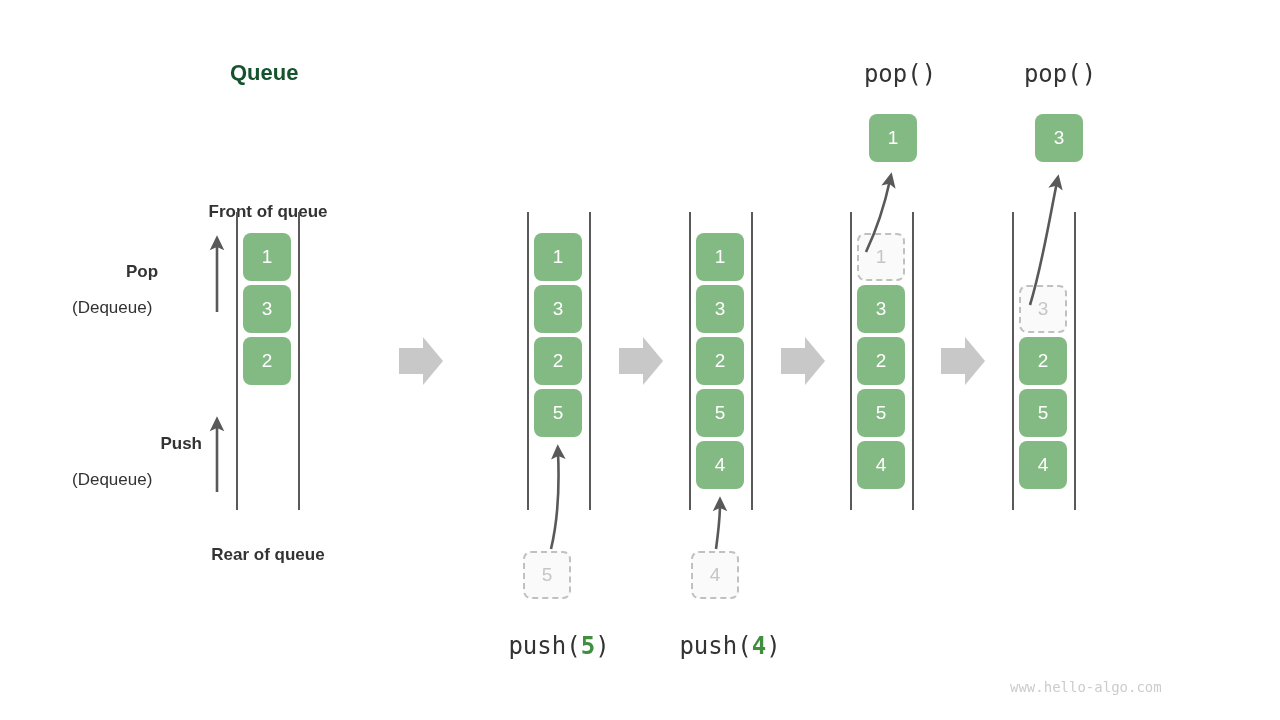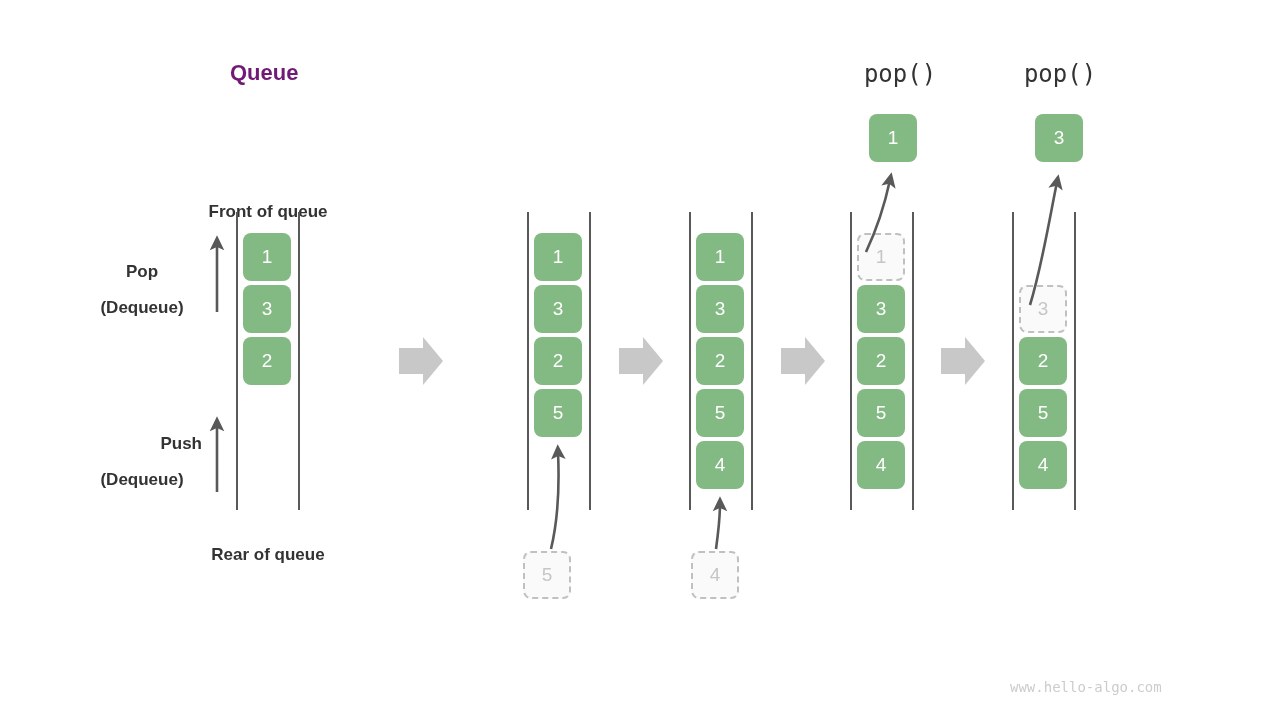--- a/index.html
+++ b/index.html
@@ -7,32 +7,32 @@
     width:1280px;height:720px;background:#ffffff;
     font-family:"Liberation Sans", sans-serif;
     position:relative;overflow:hidden;
   }
   #stage{position:absolute;left:0;top:0;width:1280px;height:720px;}
 
   .abs{position:absolute;}
 
   
   .queue-title{
-    font-size:22px;font-weight:bold;color:#701a75;
+    font-size:22px;font-weight:bold;color:#14532d;
     letter-spacing:0px;white-space:nowrap;
   }
 
   
   .blabel{
     font-size:17px;font-weight:bold;color:#333333;white-space:nowrap;
     text-align:center;
   }
   .plabel{
-    font-size:17px;font-weight:bold;color:#333333;white-space:nowrap;
-    text-align:center;
+    font-size:17px;font-weight:normal;color:#333333;white-space:nowrap;
+    text-align:left;
   }
 
   
   .rail{
     position:absolute;width:2px;background:#595959;
   }
 
   
   .cell{
     position:absolute;width:48px;height:48px;border-radius:8px;
@@ -85,29 +85,35 @@
   <div class="cell" style="left:243px;top:285px;">3</div>
   <div class="cell" style="left:243px;top:337px;">2</div>
 
   <div class="rail" style="left:527px;top:212px;height:298px;"></div>
   <div class="rail" style="left:589px;top:212px;height:298px;"></div>
   <div class="cell" style="left:534px;top:233px;">1</div>
   <div class="cell" style="left:534px;top:285px;">3</div>
   <div class="cell" style="left:534px;top:337px;">2</div>
   <div class="cell" style="left:534px;top:389px;">5</div>
   <div class="cell ghost" style="left:523px;top:551px;">5</div>
+  <div class="abs code" style="left:459px;top:632px;width:200px;">
+    <span>push(</span><span class="arg">5</span><span>)</span>
+  </div>
 
   <div class="rail" style="left:689px;top:212px;height:298px;"></div>
   <div class="rail" style="left:751px;top:212px;height:298px;"></div>
   <div class="cell" style="left:696px;top:233px;">1</div>
   <div class="cell" style="left:696px;top:285px;">3</div>
   <div class="cell" style="left:696px;top:337px;">2</div>
   <div class="cell" style="left:696px;top:389px;">5</div>
   <div class="cell" style="left:696px;top:441px;">4</div>
   <div class="cell ghost" style="left:691px;top:551px;">4</div>
+  <div class="abs code" style="left:630px;top:632px;width:200px;">
+    <span>push(</span><span class="arg">4</span><span>)</span>
+  </div>
 
   <div class="abs code" style="left:850px;top:60px;width:100px;">pop()</div>
   <div class="cell" style="left:869px;top:114px;">1</div>
   <div class="rail" style="left:850px;top:212px;height:298px;"></div>
   <div class="rail" style="left:912px;top:212px;height:298px;"></div>
   <div class="cell ghost" style="left:857px;top:233px;">1</div>
   <div class="cell" style="left:857px;top:285px;">3</div>
   <div class="cell" style="left:857px;top:337px;">2</div>
   <div class="cell" style="left:857px;top:389px;">5</div>
   <div class="cell" style="left:857px;top:441px;">4</div>

